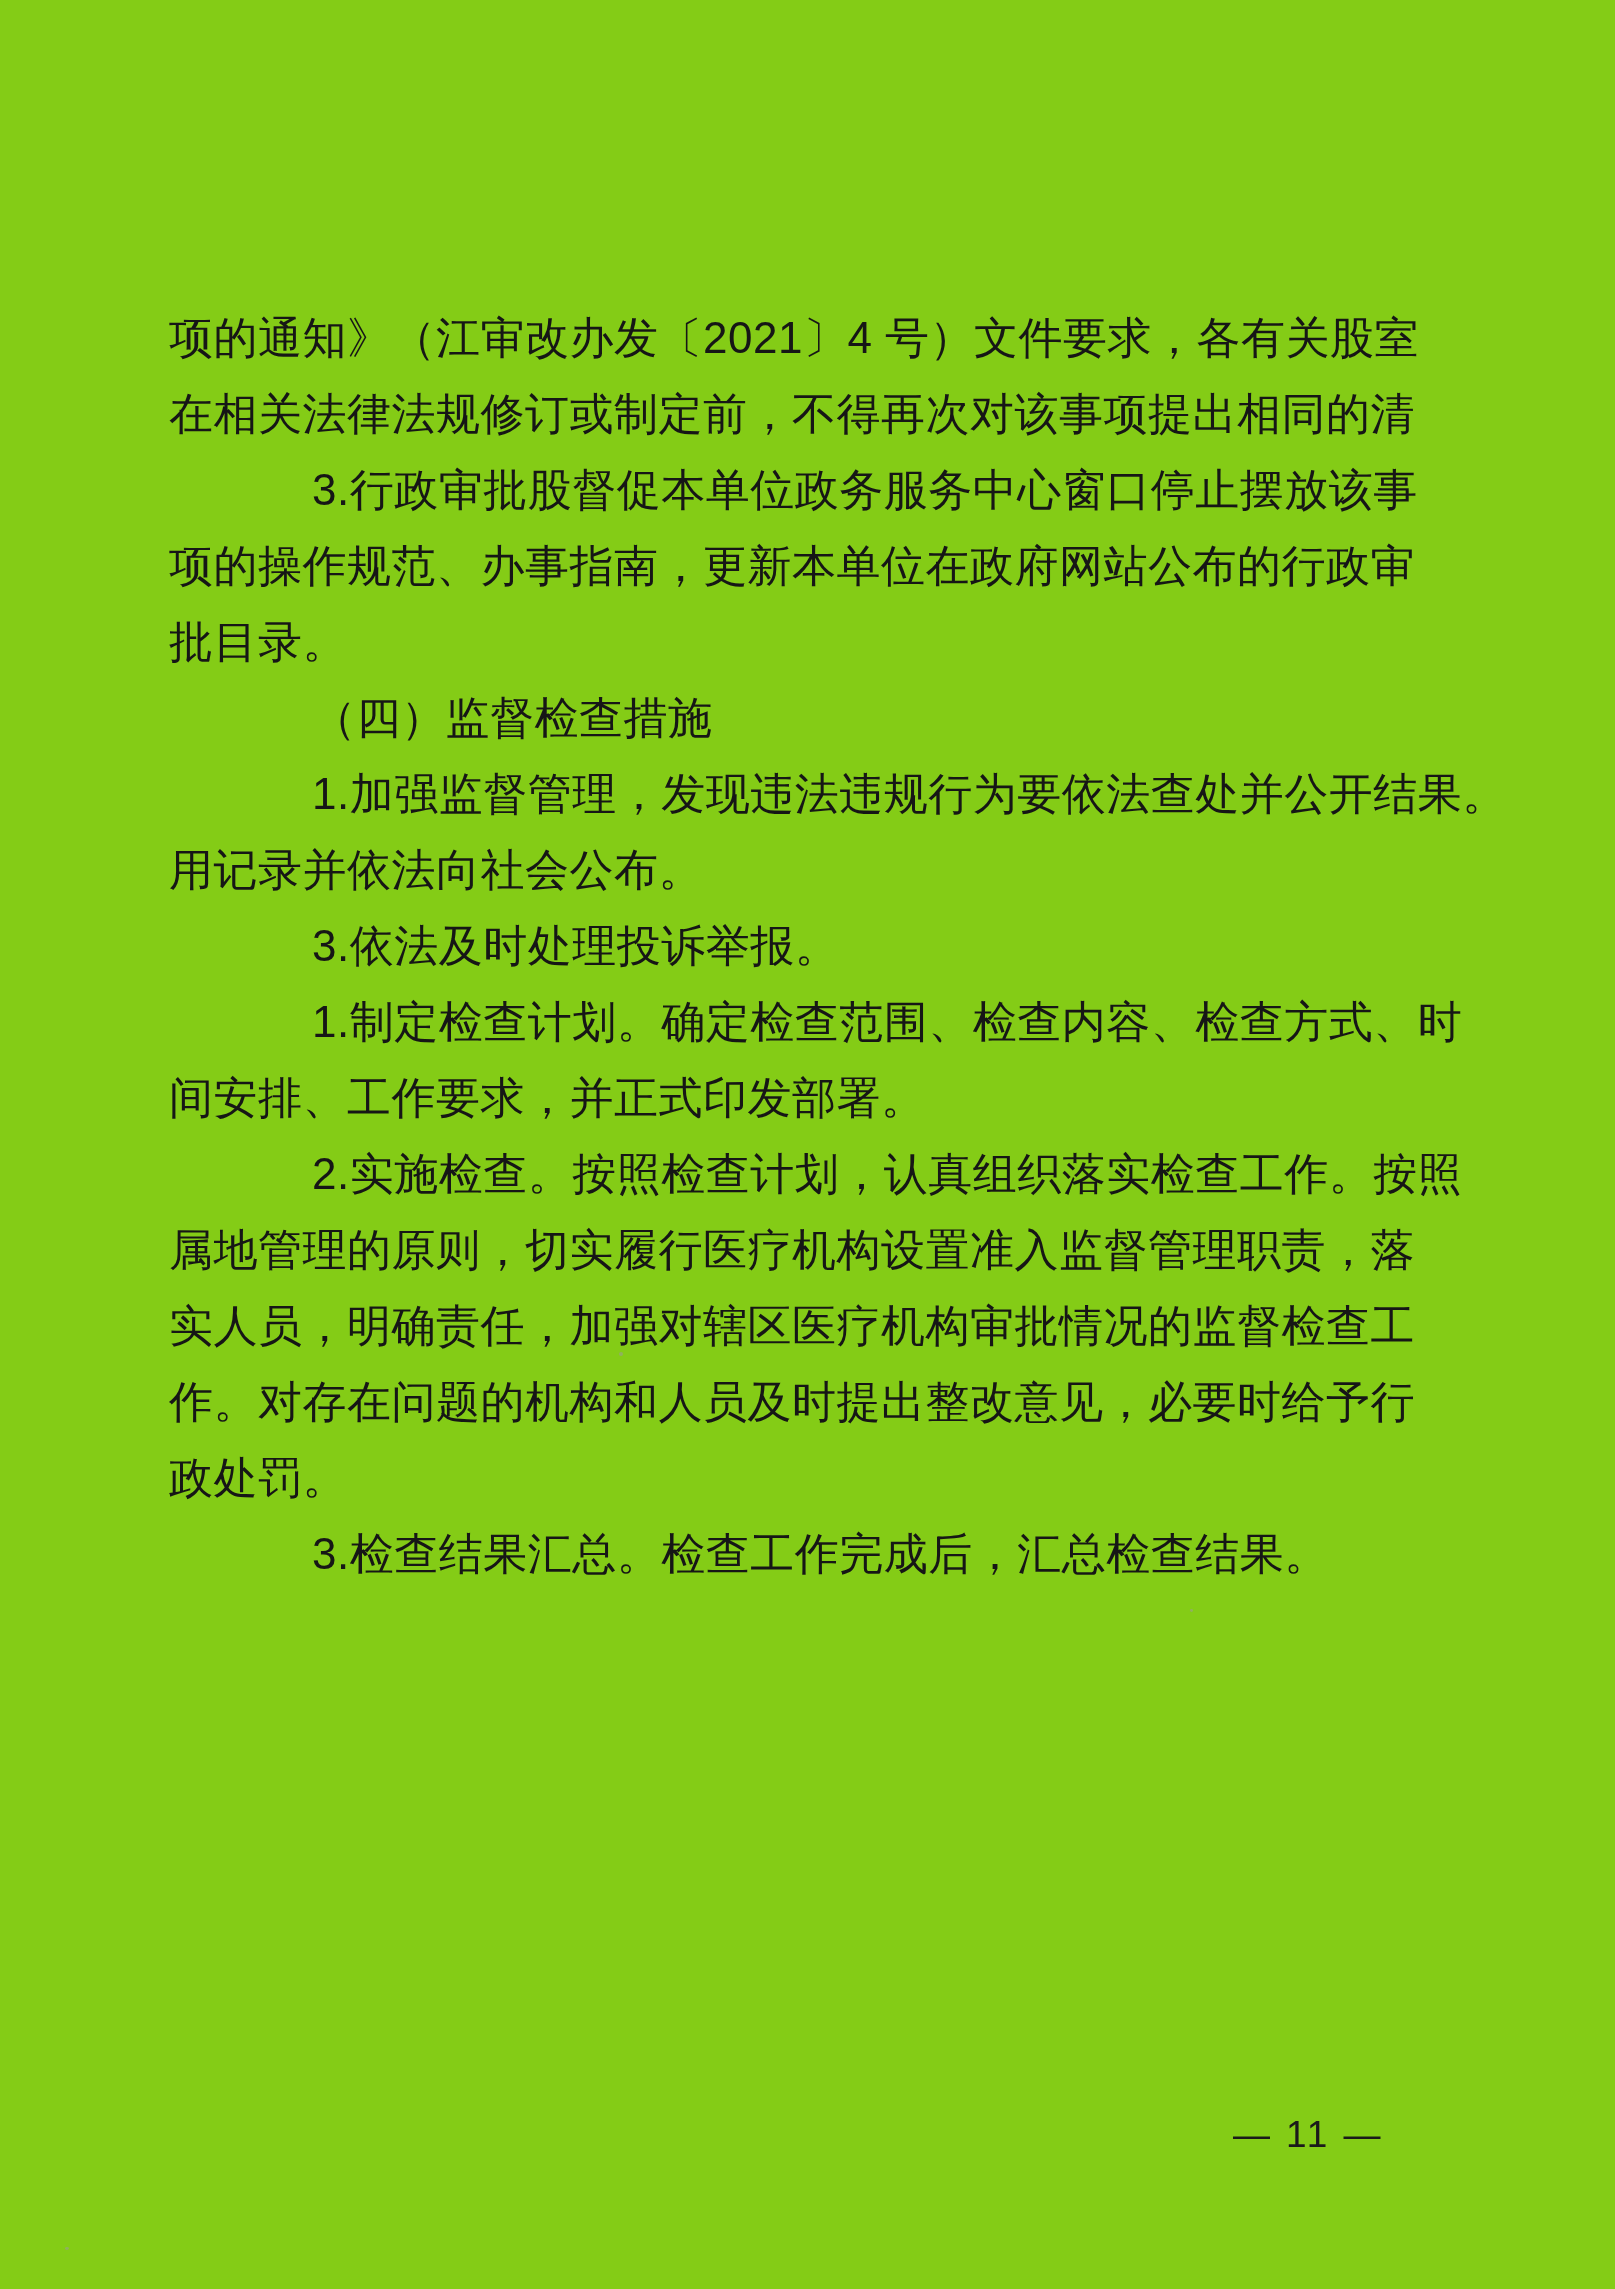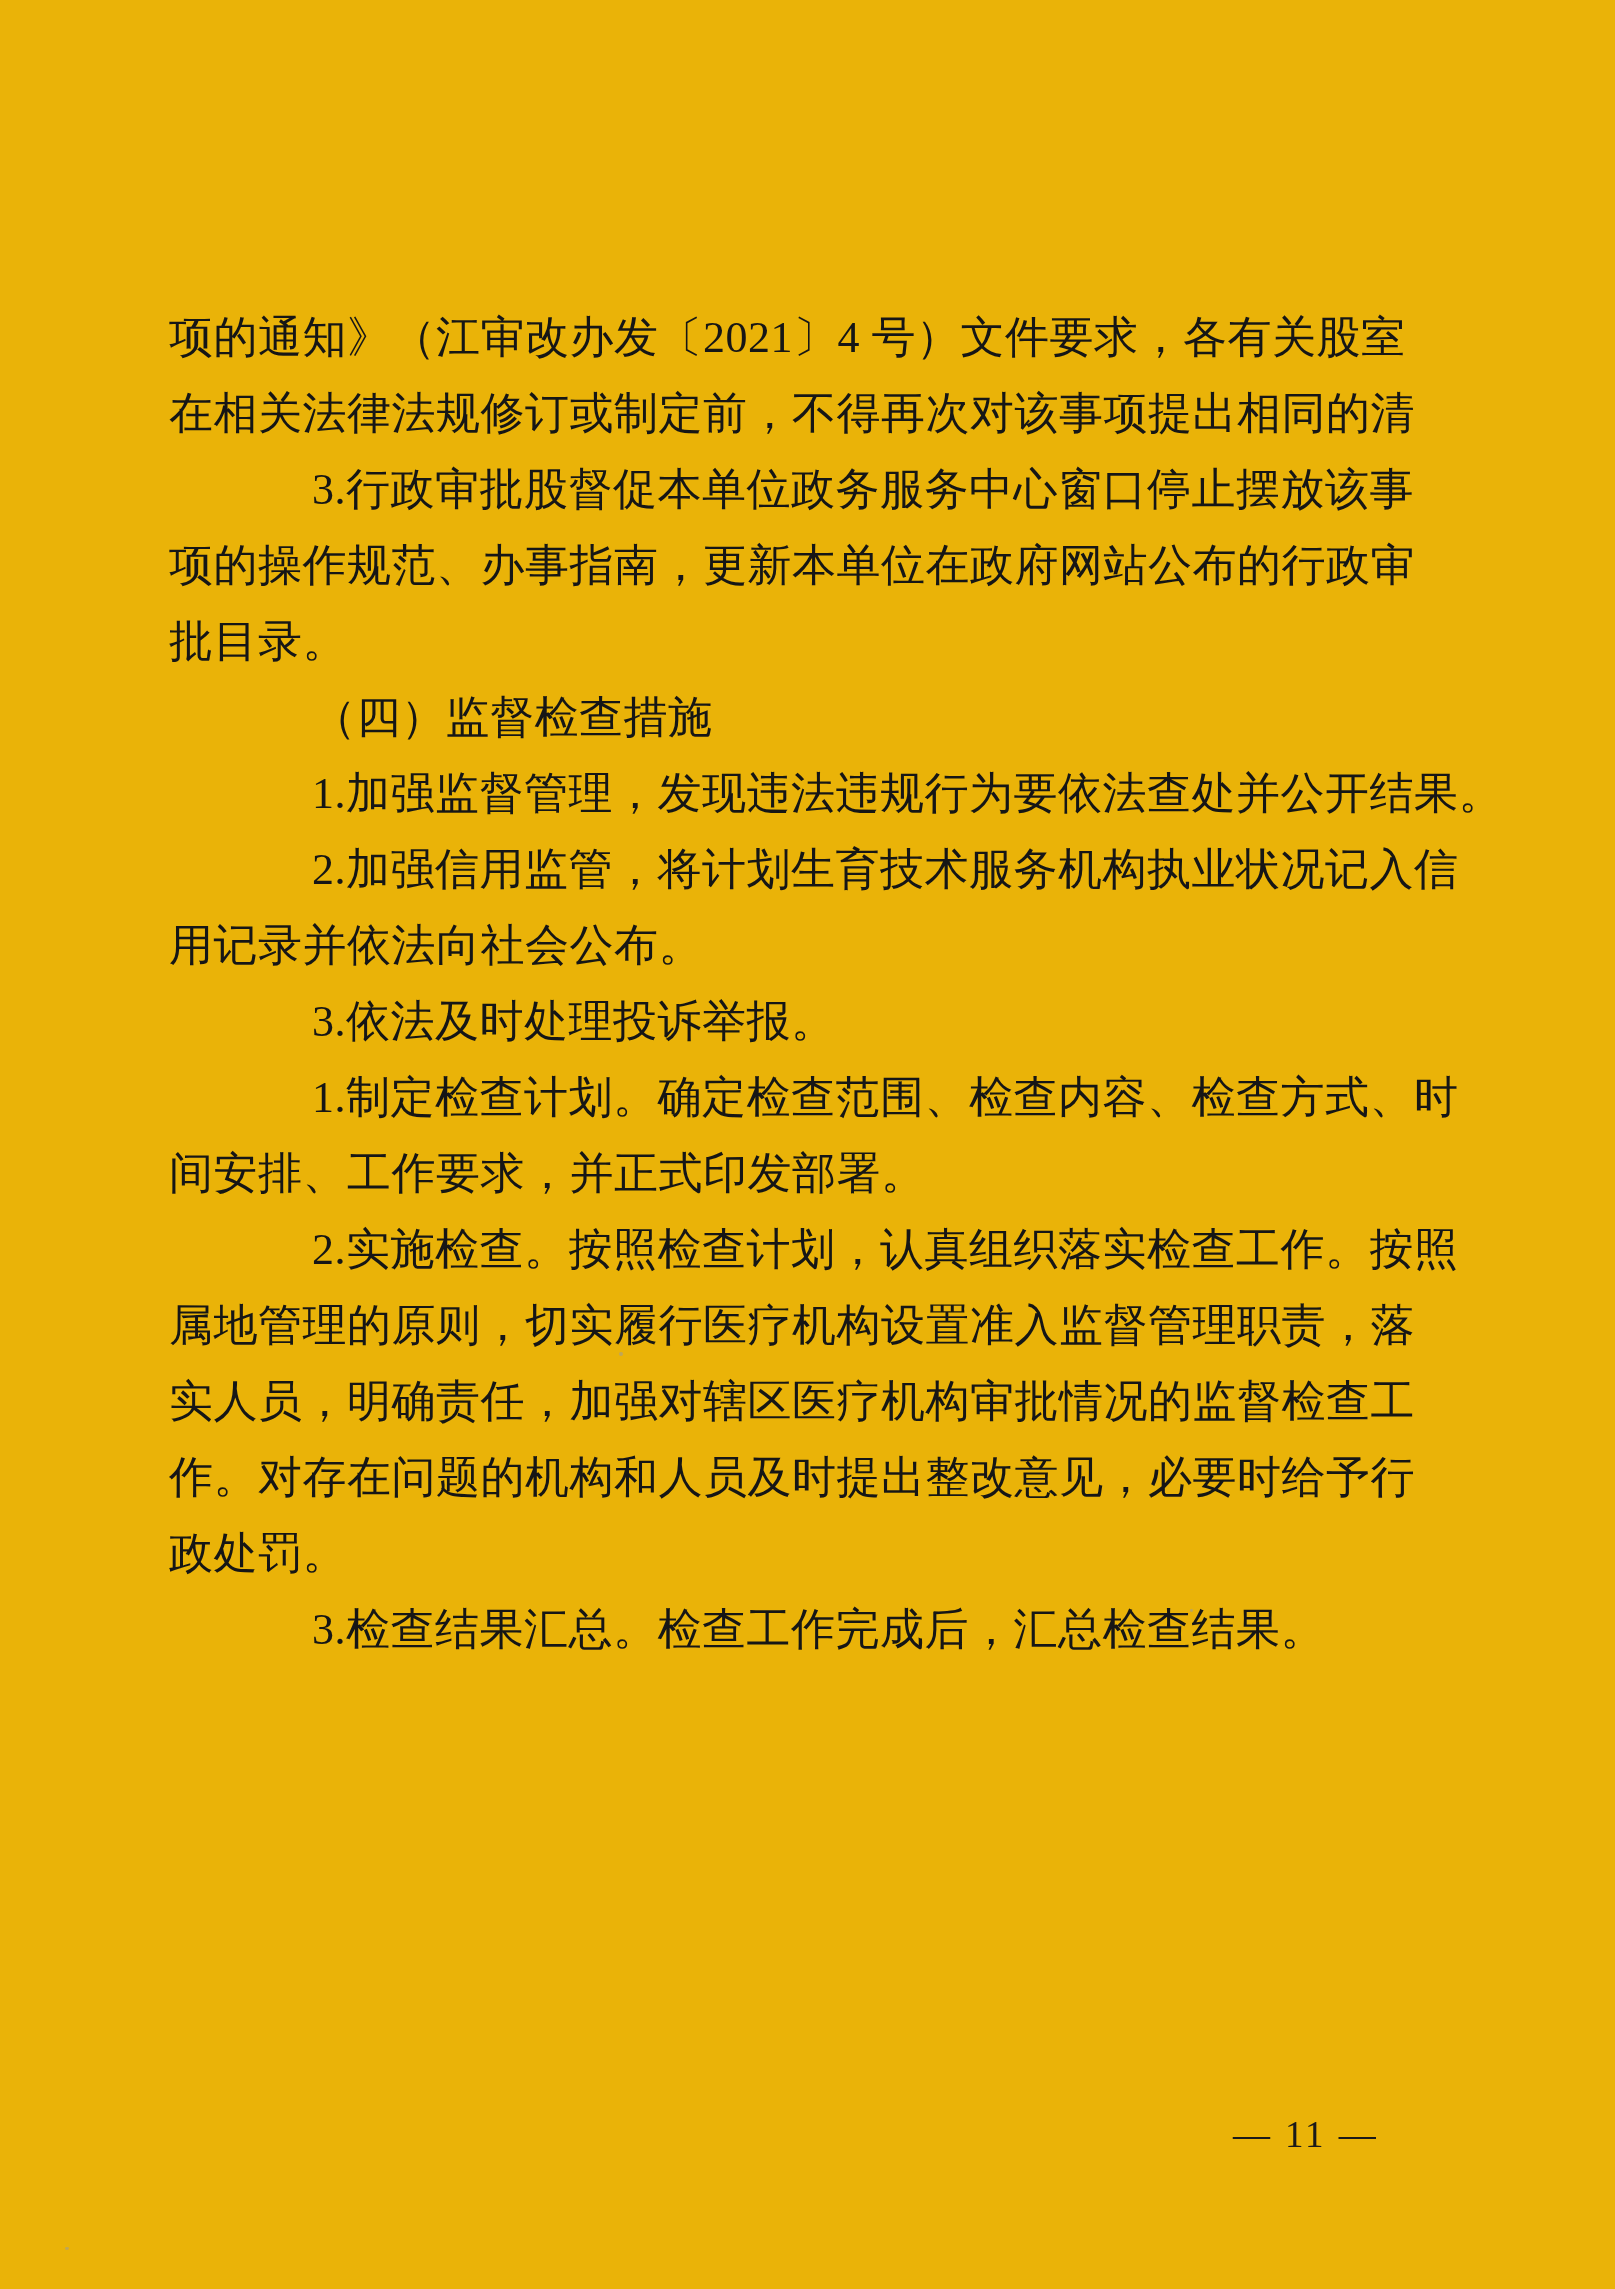--- a/index.html
+++ b/index.html
@@ -4,23 +4,23 @@
 <style>
   html, body {
     margin: 0;
     padding: 0;
     background: #e8e8e8;
   }
   .page {
     position: relative;
     width: 1615px;
     height: 2290px;
-    background: #eab308;
+    background: #84cc16;
     overflow: hidden;
-    font-family: Liberation Serif, serif;
+    font-family: Liberation Sans, sans-serif;
   }
   .doc-body {
     position: absolute;
     left: 169px;
     top: 300px;
     width: 1269px;
   }
   .line {
     height: 76px;
     line-height: 76px;
@@ -59,21 +59,20 @@
 
 <div class="page">
   <div class="doc-body">
       <div class="line">项的通知》（江审改办发〔2021〕4 号）文件要求，各有关股室</div>
       <div class="line">在相关法律法规修订或制定前，不得再次对该事项提出相同的清</div>
       <div class="line indent">3.行政审批股督促本单位政务服务中心窗口停止摆放该事</div>
       <div class="line">项的操作规范、办事指南，更新本单位在政府网站公布的行政审</div>
       <div class="line">批目录。</div>
       <div class="line indent">（四）监督检查措施</div>
       <div class="line indent">1.加强监督管理，发现违法违规行为要依法查处并公开结果。</div>
-      <div class="line indent">2.加强信用监管，将计划生育技术服务机构执业状况记入信</div>
       <div class="line">用记录并依法向社会公布。</div>
       <div class="line indent">3.依法及时处理投诉举报。</div>
       <div class="line indent">1.制定检查计划。确定检查范围、检查内容、检查方式、时</div>
       <div class="line">间安排、工作要求，并正式印发部署。</div>
       <div class="line indent">2.实施检查。按照检查计划，认真组织落实检查工作。按照</div>
       <div class="line">属地管理的原则，切实履行医疗机构设置准入监督管理职责，落</div>
       <div class="line">实人员，明确责任，加强对辖区医疗机构审批情况的监督检查工</div>
       <div class="line">作。对存在问题的机构和人员及时提出整改意见，必要时给予行</div>
       <div class="line">政处罚。</div>
       <div class="line indent">3.检查结果汇总。检查工作完成后，汇总检查结果。</div>

